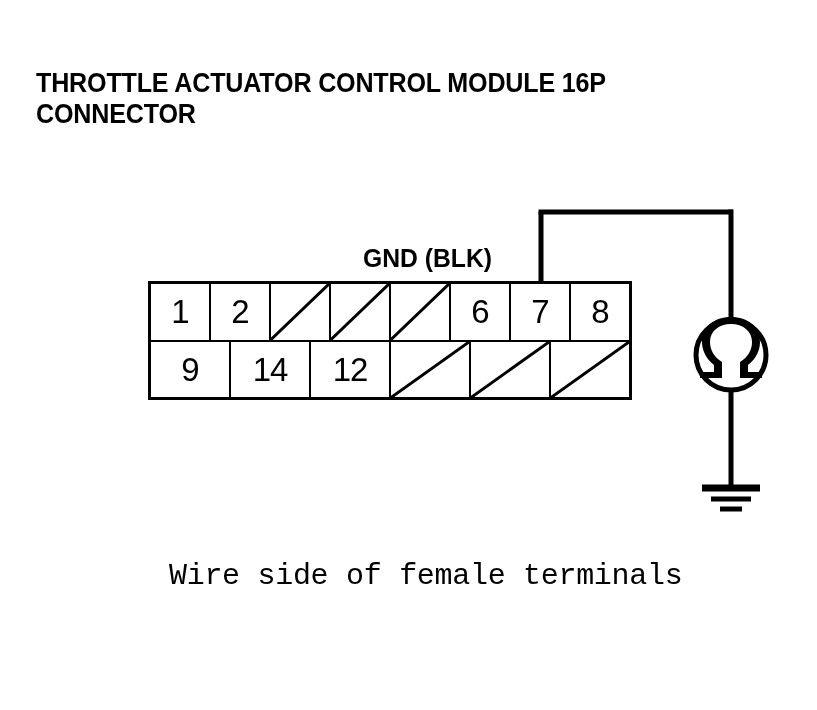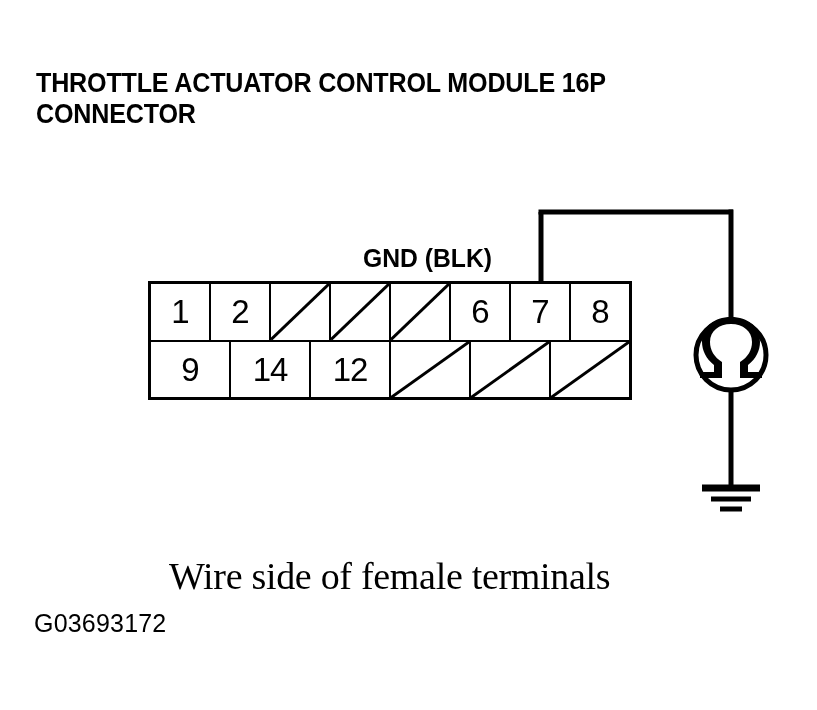--- a/index.html
+++ b/index.html
@@ -123,22 +123,22 @@
     width: 817px;
     height: 710px;
     pointer-events: none;
   }
 
   
   .caption {
     position: absolute;
     left: 169px;
     top: 559px;
-    font-family: Liberation Serif, serif;
-    font-size: 38px;
+    font-family: Liberation Mono, monospace;
+    font-size: 30px;
     line-height: 34px;
     letter-spacing: -0.3px;
     white-space: nowrap;
   }
 
   
   .figcode {
     position: absolute;
     left: 34px;
     top: 609px;
@@ -273,15 +273,14 @@
 
       <line x1="702" y1="488" x2="760" y2="488" stroke="#000" stroke-width="7" stroke-linecap="butt"></line>
       <line x1="711" y1="499" x2="751" y2="499" stroke="#000" stroke-width="5" stroke-linecap="butt"></line>
       <line x1="720" y1="509" x2="742" y2="509" stroke="#000" stroke-width="5" stroke-linecap="butt"></line>
     </svg>
 
   </div>
 
   <div class="caption">Wire side of female terminals</div>
 
-  <div class="figcode">G03693172</div>
 
 </div>
 
 </body></html>

